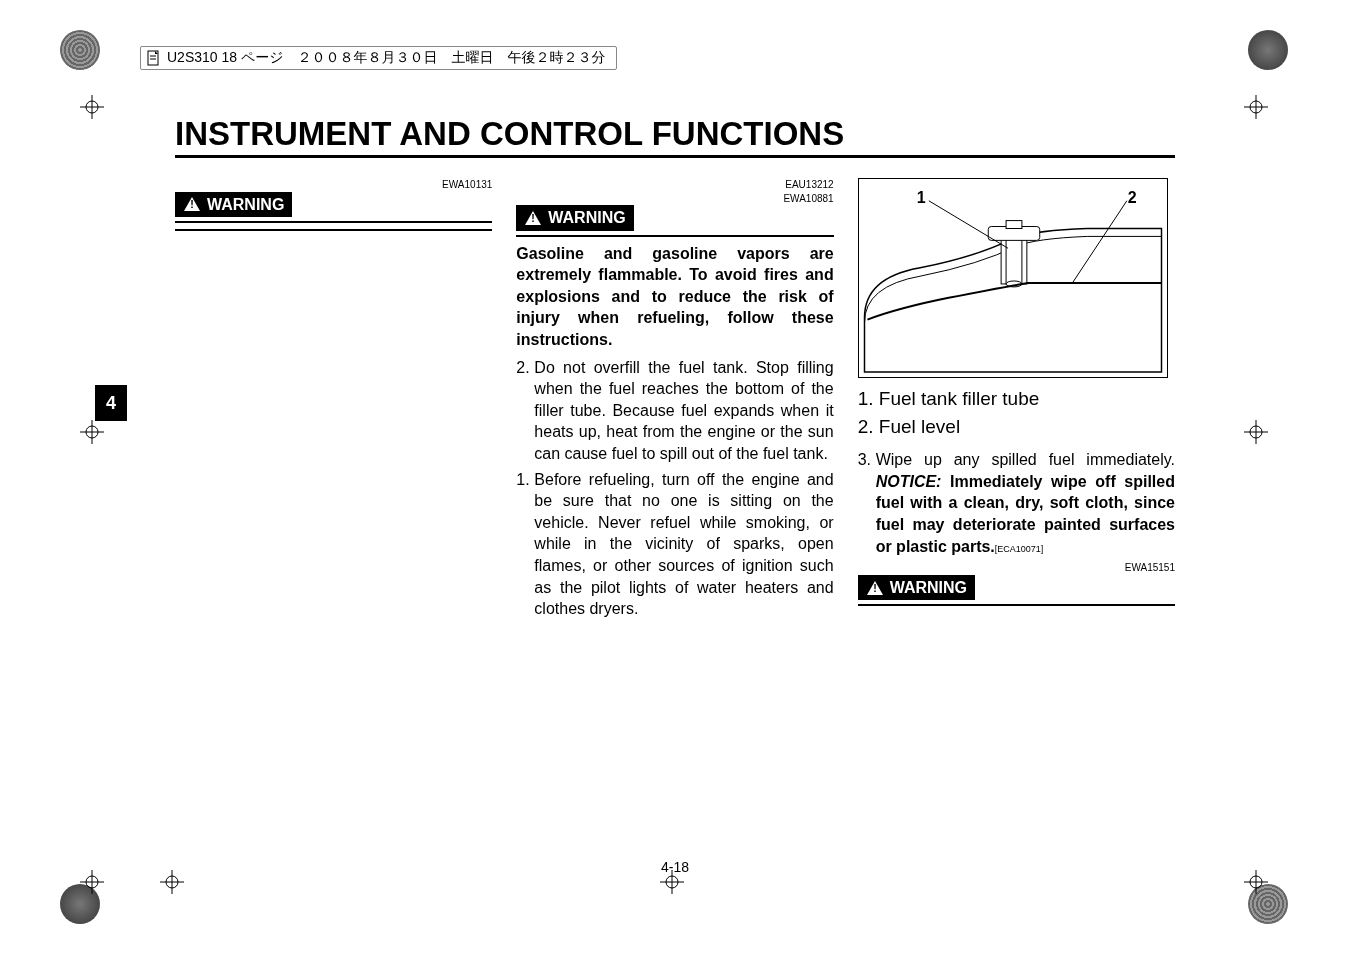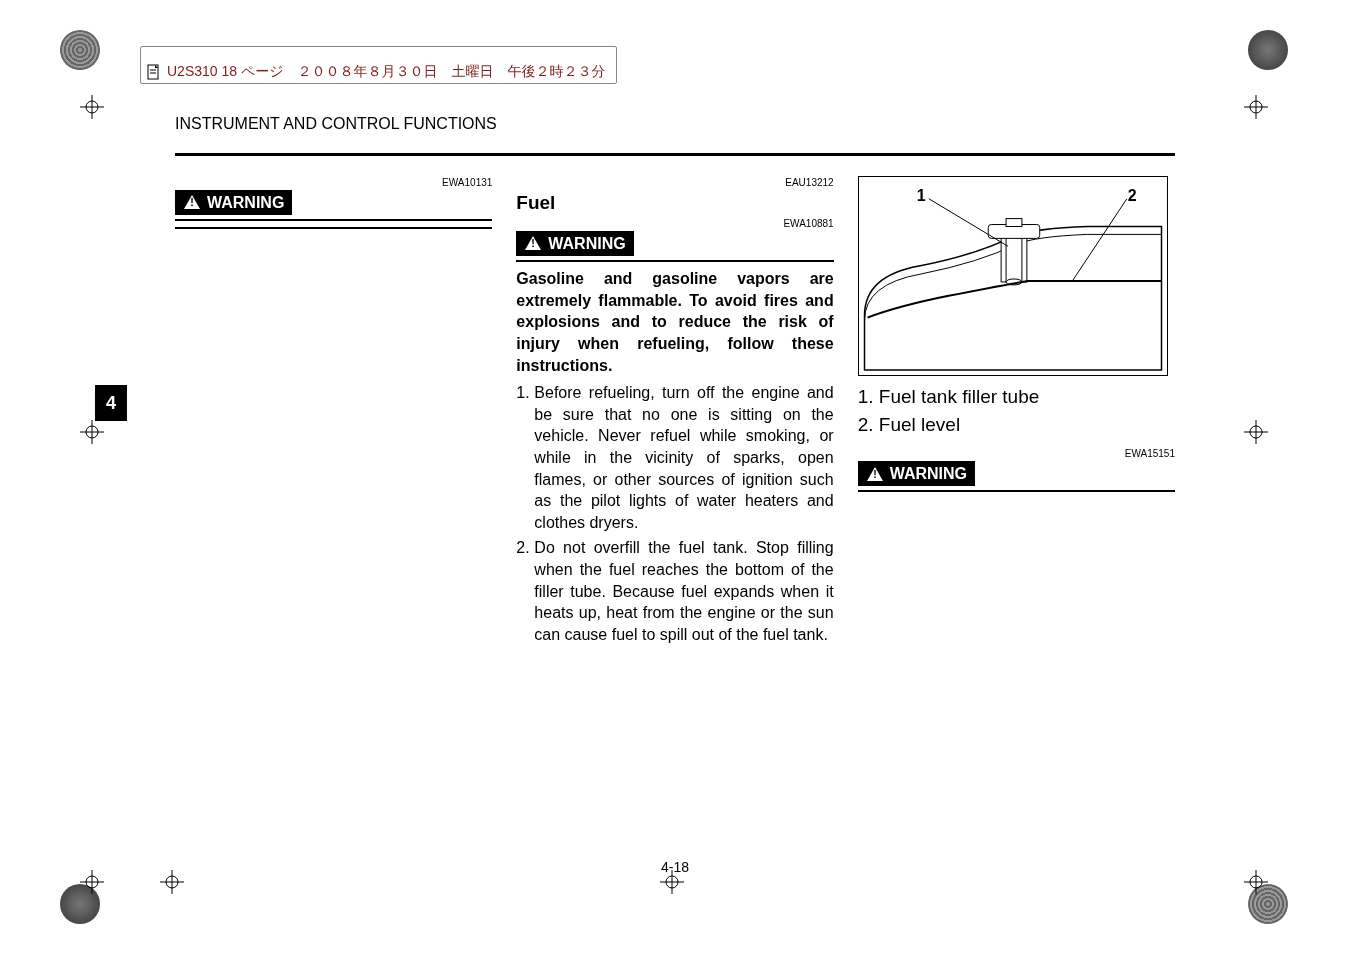--- a/index.html
+++ b/index.html
@@ -31,38 +31,38 @@
       background: radial-gradient(#777, #333);
     }
     .cd-tl { top: 30px; left: 60px; background: repeating-radial-gradient(circle, #999 0 2px, #666 2px 4px); }
     .cd-tr { top: 30px; right: 60px; }
     .cd-bl { bottom: 30px; left: 60px; }
     .cd-br { bottom: 30px; right: 60px; background: repeating-radial-gradient(circle, #999 0 2px, #666 2px 4px); }
     .header-meta {
       position: absolute;
       top: 46px; left: 140px;
       display: flex; align-items: center; gap: 4px;
-      font-size: 14px; color: #7f1d1d;
+      font-size: 14px; color: #000000;
       border: 1px solid #888; border-radius: 2px;
-      padding: 16px 10px 2px 4px;
+      padding: 2px 10px 2px 4px;
     }
     .header-meta .doc-icon {
       display:inline-block; width:18px;height:18px;
     }
     .page {
       position: absolute;
       top: 115px; left: 175px;
       width: 1000px;
       height: 760px;
     }
     .page-title {
-      font-size: 16px;
-      font-weight: normal;
+      font-size: 33px;
+      font-weight: bold;
       border-bottom: 3px solid #000;
-      padding-bottom: 20px;
+      padding-bottom: 2px;
       margin-bottom: 20px;
     }
     .columns {
       display: flex;
       gap: 24px;
       justify-content: space-between;
     }
     .col { width: 318px; font-size: 16px; line-height: 1.35; }
     .code { font-size: 10px; text-align: right; display:block;}
     .warning-box {
@@ -195,36 +195,35 @@
             </svg>
           <span>WARNING</span>
         </div>
         <div class="spacer"></div>
       </div>
       <div style="border-bottom:2px solid #000;margin-top:6px"></div>
     </div>
 
     <div class="col">
       <span class="code">EAU13212</span>
-      <h3>Fuel</h3>
       <span class="code">EWA10881</span>
       <div class="warning-rule">
         <div class="warning-box">
           <svg viewBox="0 0 20 18">
               <path d="M10 1 L19 17 L1 17 Z" fill="#fff"></path>
               <text x="10" y="14" font-size="12" text-anchor="middle" fill="#000" font-weight="bold">!</text>
             </svg>
           <span>WARNING</span>
         </div>
         <div class="spacer"></div>
       </div>
       <p class="bold justify">Gasoline and gasoline vapors are extremely flammable. To avoid fires and explosions and to reduce the risk of injury when refueling, follow these instructions.</p>
       <ol class="numbered">
+        <li data-num="2">Do not overfill the fuel tank. Stop filling when the fuel reaches the bottom of the filler tube. Because fuel expands when it heats up, heat from the engine or the sun can cause fuel to spill out of the fuel tank.</li>
         <li data-num="1">Before refueling, turn off the engine and be sure that no one is sitting on the vehicle. Never refuel while smoking, or while in the vicinity of sparks, open flames, or other sources of ignition such as the pilot lights of water heaters and clothes dryers.</li>
-        <li data-num="2">Do not overfill the fuel tank. Stop filling when the fuel reaches the bottom of the filler tube. Because fuel expands when it heats up, heat from the engine or the sun can cause fuel to spill out of the fuel tank.</li>
       </ol>
     </div>
 
     <div class="col">
       <div class="figure">
         <svg viewBox="0 0 310 200">
           <path d="M5 195 L5 140 Q5 100 60 90 Q120 78 155 60 Q175 52 230 50 L305 50 L305 195 Z" fill="none" stroke="#000" stroke-width="1.5"></path>
           <path d="M5 195 L5 145 Q5 108 62 98 Q122 86 158 68 Q178 60 230 58 L305 58 L305 195" fill="none" stroke="#000"></path>
 
           <rect x="143" y="58" width="26" height="48" fill="#fff" stroke="#000"></rect>
@@ -238,20 +237,23 @@
 
           <line x1="70" y1="22" x2="150" y2="70" stroke="#000"></line>
           <line x1="270" y1="22" x2="215" y2="105" stroke="#000"></line>
         </svg>
         <span class="fig-label" style="top:8px;left:58px">1</span>
         <span class="fig-label" style="top:8px;right:30px">2</span>
       </div>
       <p class="fig-caption">1. Fuel tank filler tube</p>
       <p class="fig-caption" style="margin-bottom:10px">2. Fuel level</p>
       <ol class="numbered">
+        <li data-num="3">
+          <span>Wipe up any spilled fuel immediately. </span><span class="notice-italic">NOTICE:</span><span class="bold"> Immediately wipe off spilled fuel with a clean, dry, soft cloth, since fuel may deteriorate painted surfaces or plastic parts.</span><span class="small-code">[ECA10071]</span>
+        </li>
       </ol>
       <span class="code">EWA15151</span>
       <div class="warning-rule">
         <div class="warning-box">
           <svg viewBox="0 0 20 18">
               <path d="M10 1 L19 17 L1 17 Z" fill="#fff"></path>
               <text x="10" y="14" font-size="12" text-anchor="middle" fill="#000" font-weight="bold">!</text>
             </svg>
           <span>WARNING</span>
         </div>

